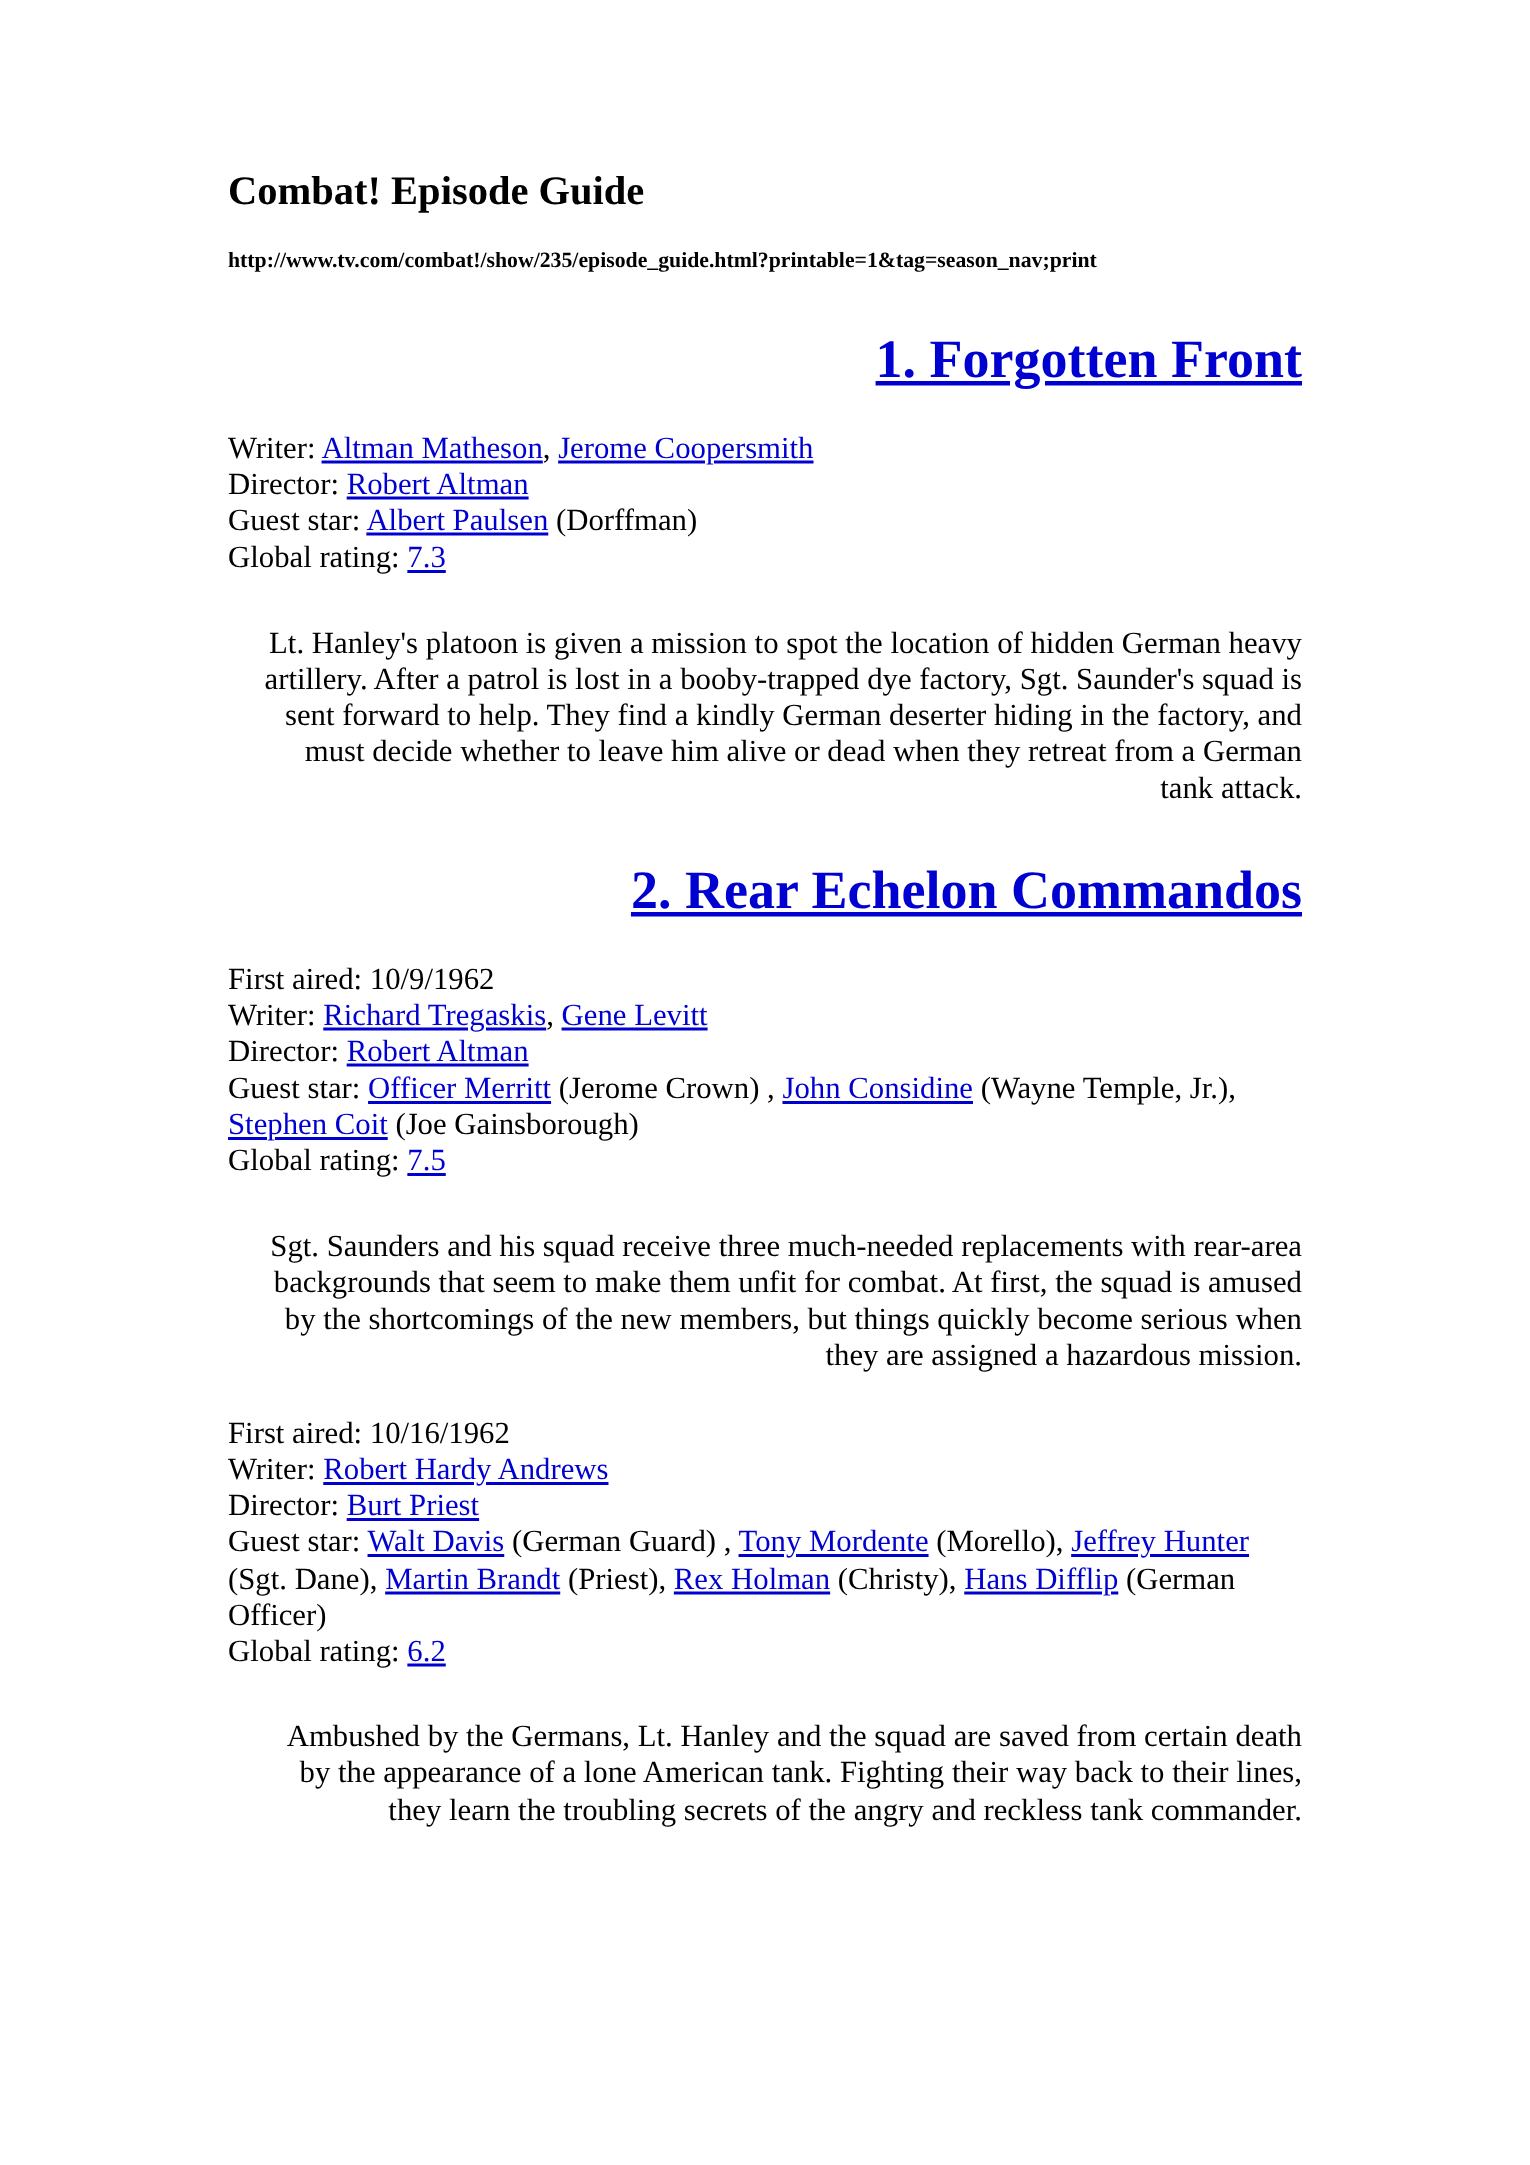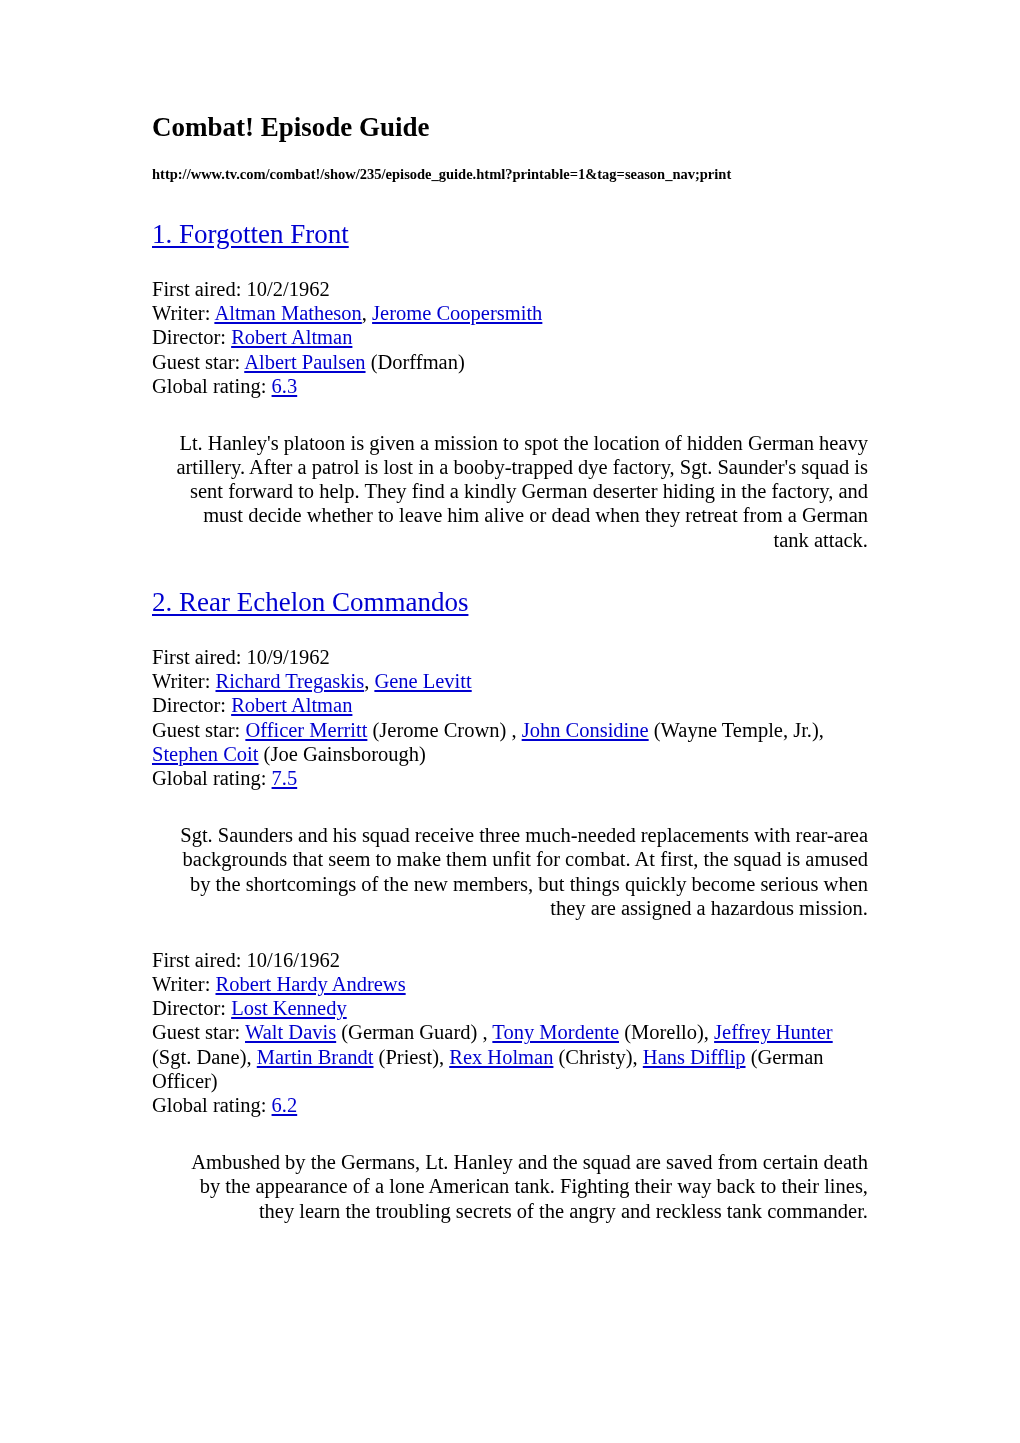--- a/index.html
+++ b/index.html
@@ -38,24 +38,25 @@
     font-weight: bold;
     line-height: 1.2;
     margin: 23px 0 0 0;
     white-space: nowrap;
   }
 
   .episode {
     margin: 0;
   }
   .ep-heading {
-    font-size: 27px;
-    font-weight: normal;
+    font-size: 36px;
+    font-weight: bold;
     line-height: 1.12;
     margin: 35px 0 0 0;
+    text-align: right;
   }
   .ep-heading .ep-link {
     color: #0000d0;
     text-decoration: underline;
     text-underline-offset: 3px;
   }
 
   .ep-meta {
     font-size: 20.5px;
     line-height: 1.18;
@@ -84,25 +85,24 @@
   <div class="content">
 
     <h1 class="doc-title">Combat! Episode Guide</h1>
 
     <div class="doc-url">http://www.tv.com/combat!/show/235/episode_guide.html?printable=1&amp;tag=season_nav;print</div>
 
     <section class="episode">
       <h2 class="ep-heading"><a class="ep-link" href="#">1. Forgotten Front </a></h2>
 
       <div class="ep-meta">
-        <span class="meta-line"><span>First aired:</span> <span>10/2/1962</span></span>
         <span class="meta-line"><span>Writer:</span> <a class="lnk" href="#">Altman Matheson</a><span>, </span><a class="lnk" href="#">Jerome Coopersmith</a></span>
         <span class="meta-line"><span>Director:</span> <a class="lnk" href="#">Robert Altman</a></span>
         <span class="meta-line"><span>Guest star:</span> <a class="lnk" href="#">Albert Paulsen</a> <span>(Dorffman)</span></span>
-        <span class="meta-line"><span>Global rating:</span> <a class="lnk" href="#">6.3</a></span>
+        <span class="meta-line"><span>Global rating:</span> <a class="lnk" href="#">7.3</a></span>
       </div>
 
       <p class="ep-desc">Lt. Hanley's platoon is given a mission to spot the location of hidden German heavy artillery. After a patrol is lost in a booby-trapped dye factory, Sgt. Saunder's squad is sent forward to help. They find a kindly German deserter hiding in the factory, and must decide whether to leave him alive or dead when they retreat from a German tank attack.</p>
     </section>
 
     <section class="episode">
       <h2 class="ep-heading"><a class="ep-link" href="#">2. Rear Echelon Commandos </a></h2>
 
       <div class="ep-meta">
         <span class="meta-line"><span>First aired:</span> <span>10/9/1962</span></span>
@@ -113,21 +113,21 @@
       </div>
 
       <p class="ep-desc">Sgt. Saunders and his squad receive three much-needed replacements with rear-area backgrounds that seem to make them unfit for combat. At first, the squad is amused by the shortcomings of the new members, but things quickly become serious when they are assigned a hazardous mission.</p>
     </section>
 
     <section class="episode">
 
       <div class="ep-meta">
         <span class="meta-line"><span>First aired:</span> <span>10/16/1962</span></span>
         <span class="meta-line"><span>Writer:</span> <a class="lnk" href="#">Robert Hardy Andrews</a></span>
-        <span class="meta-line"><span>Director:</span> <a class="lnk" href="#">Lost Kennedy</a></span>
+        <span class="meta-line"><span>Director:</span> <a class="lnk" href="#">Burt Priest</a></span>
         <span><span>Guest star:</span> <a class="lnk" href="#">Walt Davis</a> <span>(German Guard)</span><span> , </span><a class="lnk" href="#">Tony Mordente</a> <span>(Morello)</span><span>, </span><a class="lnk" href="#">Jeffrey Hunter </a><span>(Sgt. Dane)</span><span>, </span><a class="lnk" href="#">Martin Brandt</a> <span>(Priest)</span><span>, </span><a class="lnk" href="#">Rex Holman</a> <span>(Christy)</span><span>, </span><a class="lnk" href="#">Hans Difflip</a> <span>(German Officer)</span><br></span>
         <span class="meta-line"><span>Global rating:</span> <a class="lnk" href="#">6.2</a></span>
       </div>
 
       <p class="ep-desc">Ambushed by the Germans, Lt. Hanley and the squad are saved from certain death by the appearance of a lone American tank. Fighting their way back to their lines, they learn the troubling secrets of the angry and reckless tank commander.</p>
     </section>
 
   </div>
 </div>
 

